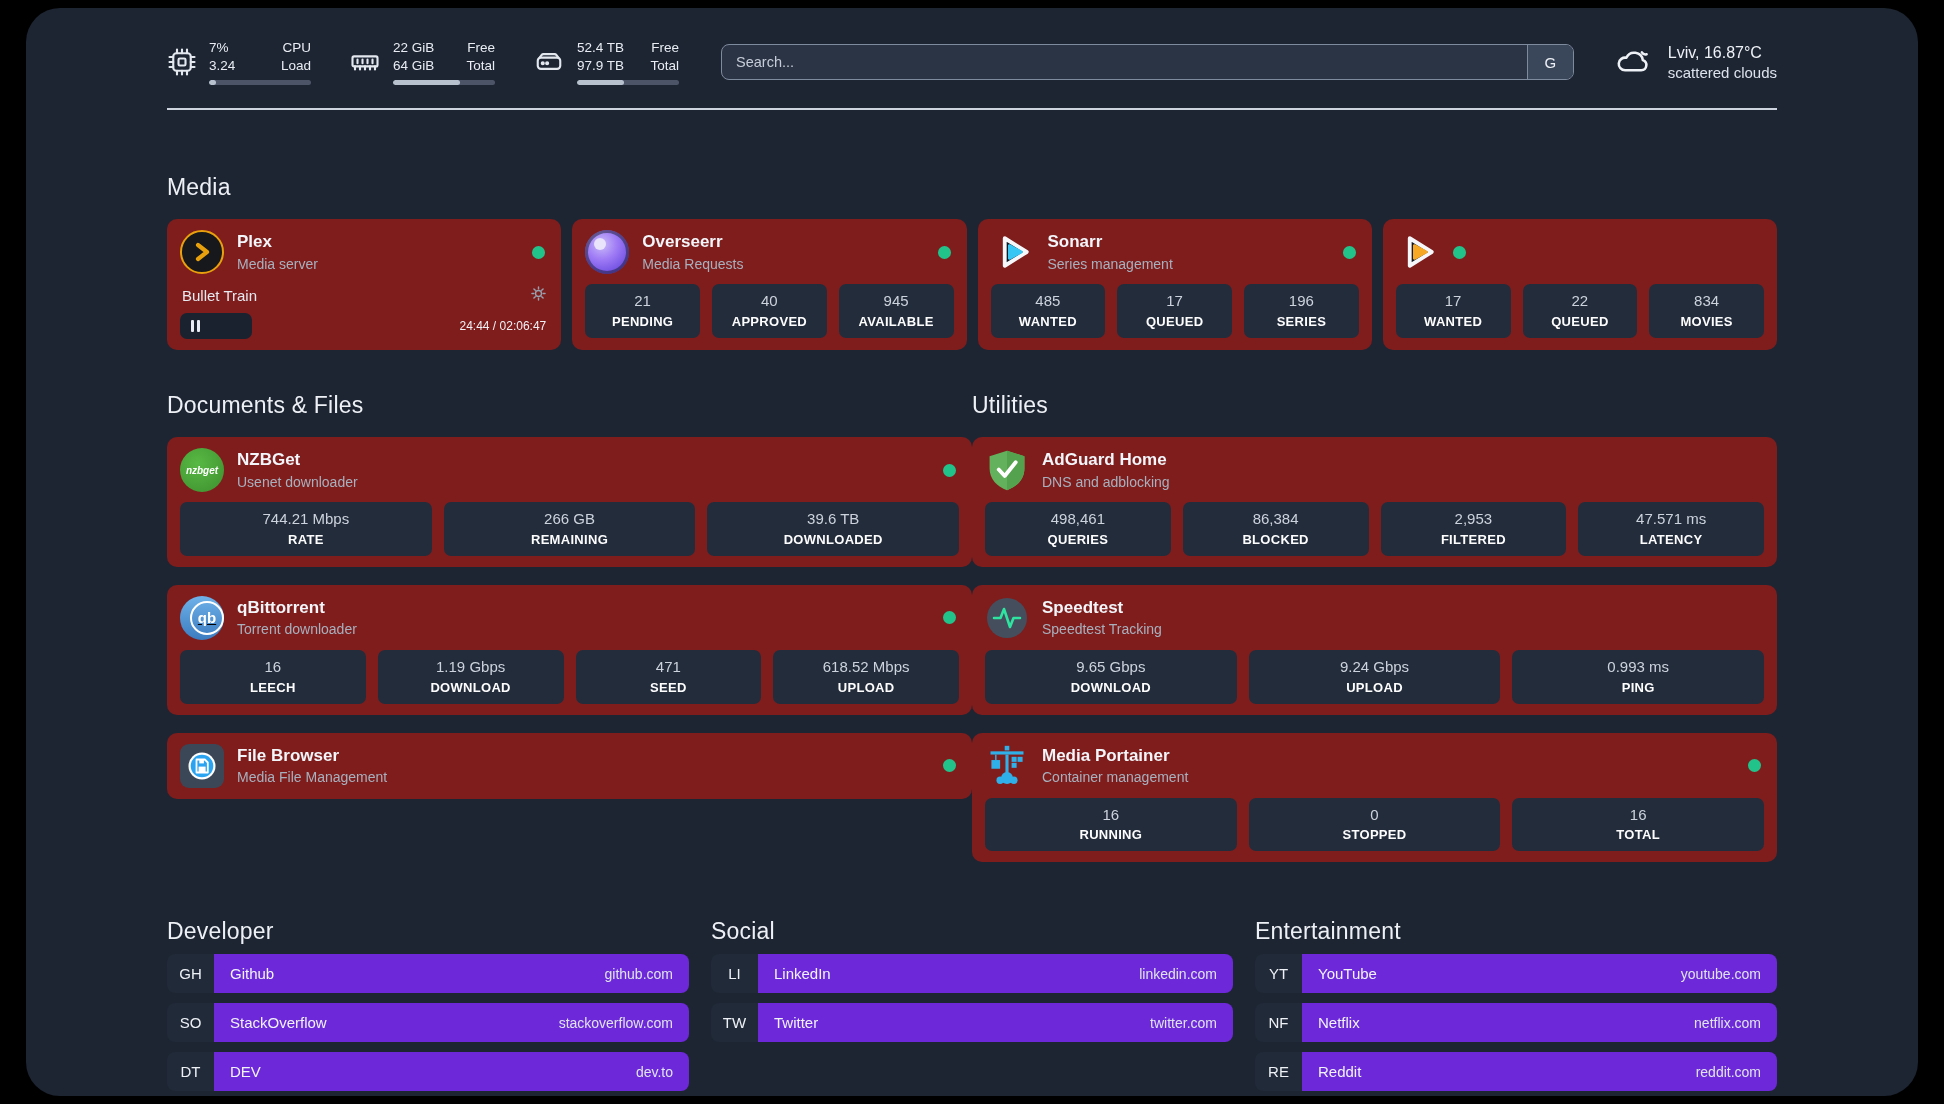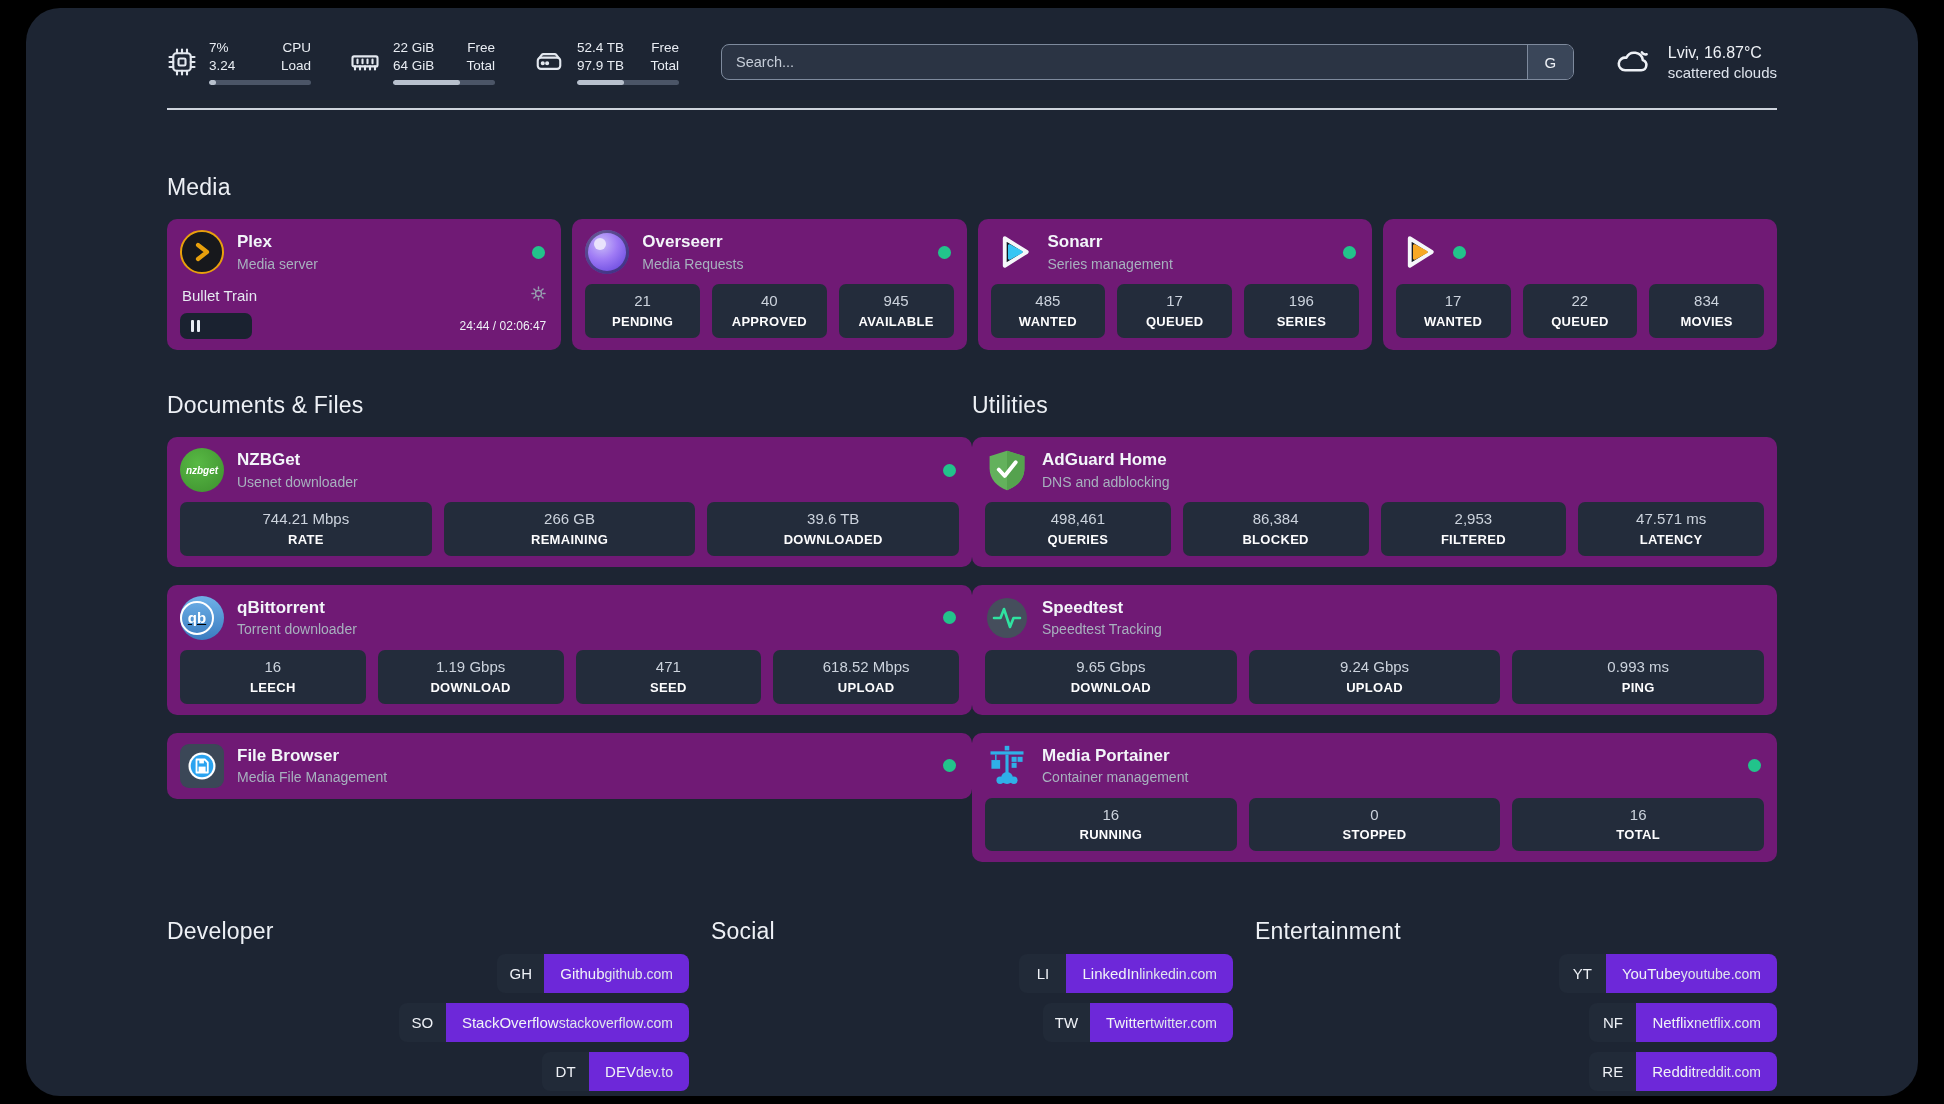--- a/index.html
+++ b/index.html
@@ -32,21 +32,21 @@
   .divider { margin-top:18px; border:none; border-top:2px solid #dde3ec; opacity:.92; }
 
   
   .section-title { font-size:23px; font-weight:500; color:#edf0f5; letter-spacing:.2px; }
   .media-title { margin:64px 0 18px; }
   .grid-4 { display:grid; grid-template-columns:repeat(4,1fr); gap:11px; }
   .grid-2 { display:grid; grid-template-columns:1fr 1fr; gap:0; margin-top:42px; }
   .col-title { margin:0 0 18px; }
   .stack { display:flex; flex-direction:column; gap:18px; align-items:stretch; }
 
-  .card { background:#701a75; border-radius:10px; padding:11px 13px; cursor:pointer; }
+  .card { background:#7f1d1d; border-radius:10px; padding:11px 13px; cursor:pointer; }
   .app-row { display:flex; align-items:center; gap:13px; min-height:44px; }
   .app-icon { width:44px; height:44px; flex:none; display:flex; align-items:center; justify-content:center; position:relative; }
   .app-titles { flex:1; min-width:0; }
   .app-name { font-size:17px; font-weight:600; color:#f2f5f9; line-height:1.2; }
   .app-desc { font-size:14px; color:#a7b1be; margin-top:3px; }
   .status-dot { width:13px; height:13px; border-radius:50%; background:#22c38b; flex:none; margin-right:3px; }
 
   .tiles { display:flex; gap:12px; margin-top:10px; }
   .tile { flex:1; background:#232c3b; border-radius:7px; text-align:center; padding:8px 4px 9px; }
   .tile-value { font-size:15px; color:#ccd3dd; line-height:1.25; }
@@ -59,27 +59,27 @@
   .player-progress { height:26px; background:#1a2230; border-radius:7px; display:flex; align-items:center; padding-left:11px; flex:none; cursor:pointer; }
   .pause-bars { display:flex; gap:3px; }
   .pause-bars span { display:block; width:3px; height:12px; background:#e9edf3; border-radius:1px; }
   .player-time { margin-left:auto; font-size:12px; font-weight:500; color:#eef1f6; padding-right:2px; }
 
   
   .icon-plex { width:44px; height:44px; border-radius:50%; background:#17181c; border:2.5px solid #e8a00c; display:flex; align-items:center; justify-content:center; }
   .icon-overseerr { width:44px; height:44px; border-radius:50%; background:radial-gradient(circle at 38% 32%, #cabcf8 0%, #9f7bf5 38%, #6c4ce0 78%, #563cc0 100%); box-shadow: inset 0 0 0 3px rgba(22,27,43,.5); position:relative; }
   .eye-glint { position:absolute; width:12px; height:12px; border-radius:50%; background:#e9e3fc; top:8px; left:9px; }
   .icon-nzbget { width:44px; height:44px; border-radius:50%; background:radial-gradient(circle at 40% 35%, #58b944, #3d8f2e); display:flex; align-items:center; justify-content:center; color:#fff; font-size:10px; font-weight:700; font-style:italic; }
-  .icon-qbit { width:44px; height:44px; border-radius:50%; background:linear-gradient(180deg,#6fb1e8,#3a7cc0); display:flex; align-items:center; justify-content:flex-start;text-decoration:underline; }
+  .icon-qbit { width:44px; height:44px; border-radius:50%; background:linear-gradient(180deg,#6fb1e8,#3a7cc0); display:flex; align-items:center; justify-content:flex-end;text-decoration:underline; }
   .icon-qbit .qb-ring { width:34px; height:34px; border:2px solid #fff; border-radius:50%; display:flex; align-items:center; justify-content:center; color:#fff; font-size:15px; font-weight:700; }
 
   
   .grid-3 { display:grid; grid-template-columns:repeat(3,1fr); gap:22px; margin-top:56px; }
   .bm-title { margin:0 0 9px; }
-  .bm-list { display:flex; flex-direction:column; gap:10px;align-items:flex-end; }
+  .bm-list { display:flex; flex-direction:column; gap:10px; }
   .bm-row { display:flex; height:39px; border-radius:8px; overflow:hidden; cursor:pointer; }
   .bm-abbr { width:47px; flex:none; background:#212a38; color:#eef1f6; font-size:15px; font-weight:500; display:flex; align-items:center; justify-content:center; }
   .bm-main { flex:1; background:#6d28d9; display:flex; align-items:center; justify-content:space-between; padding:0 16px; }
   .bm-name { font-size:15px; color:#f0f3f7; }
   .bm-url { font-size:14px; color:#dfe4ec; }
 </style>
 </head>
 <body>
 
 <div class="frame">

